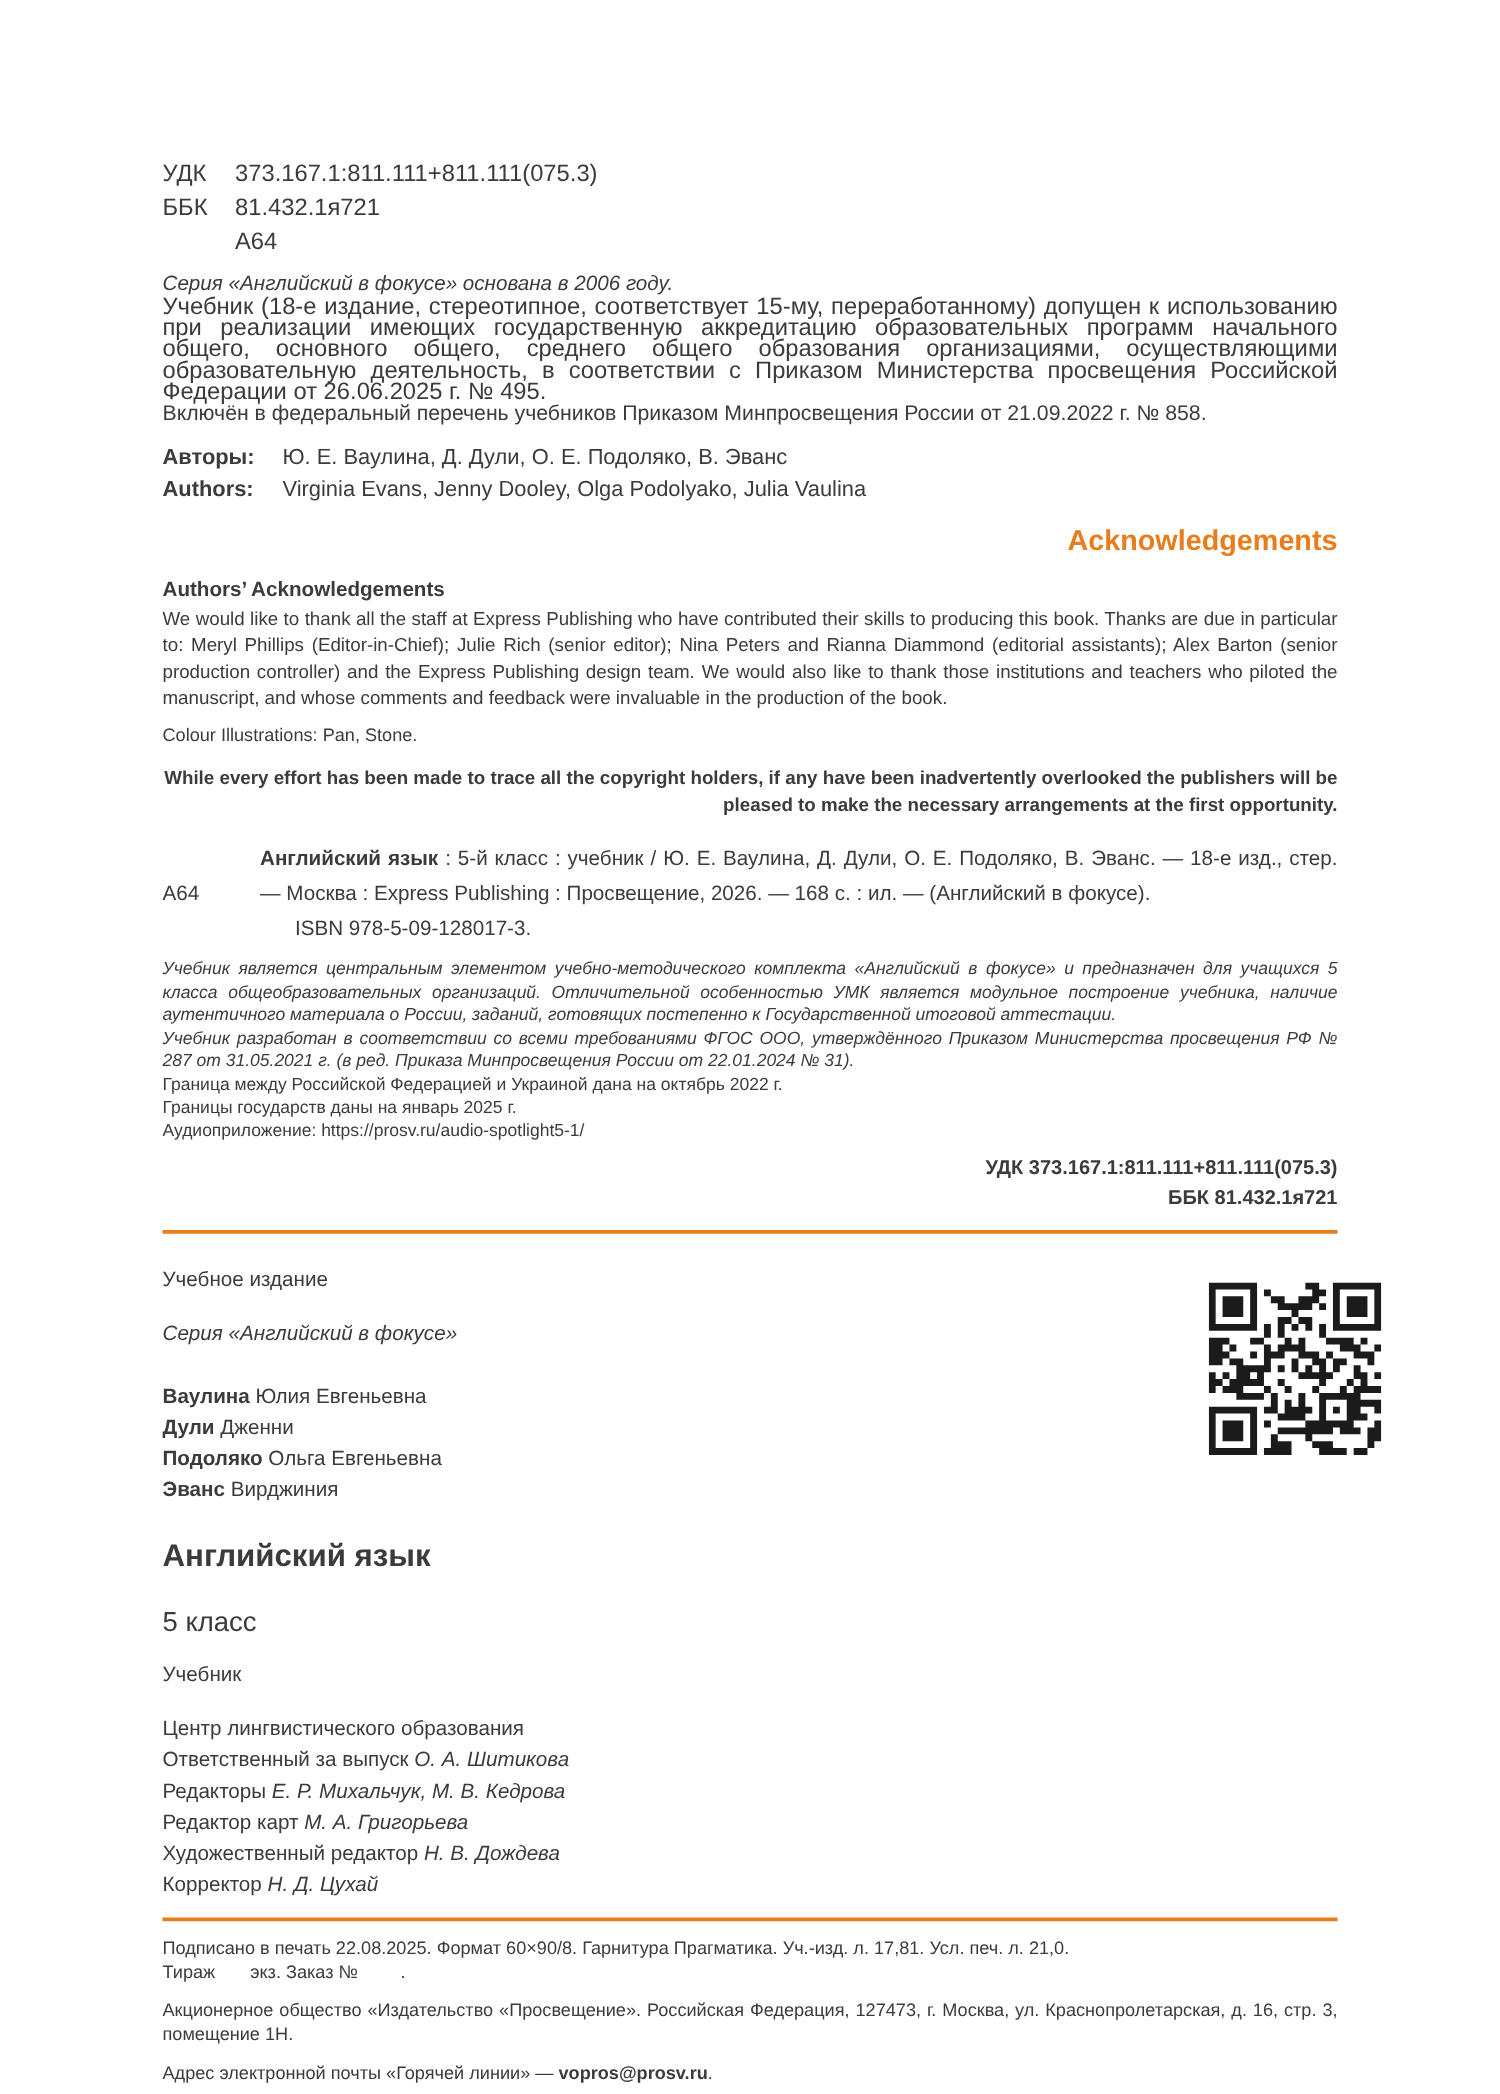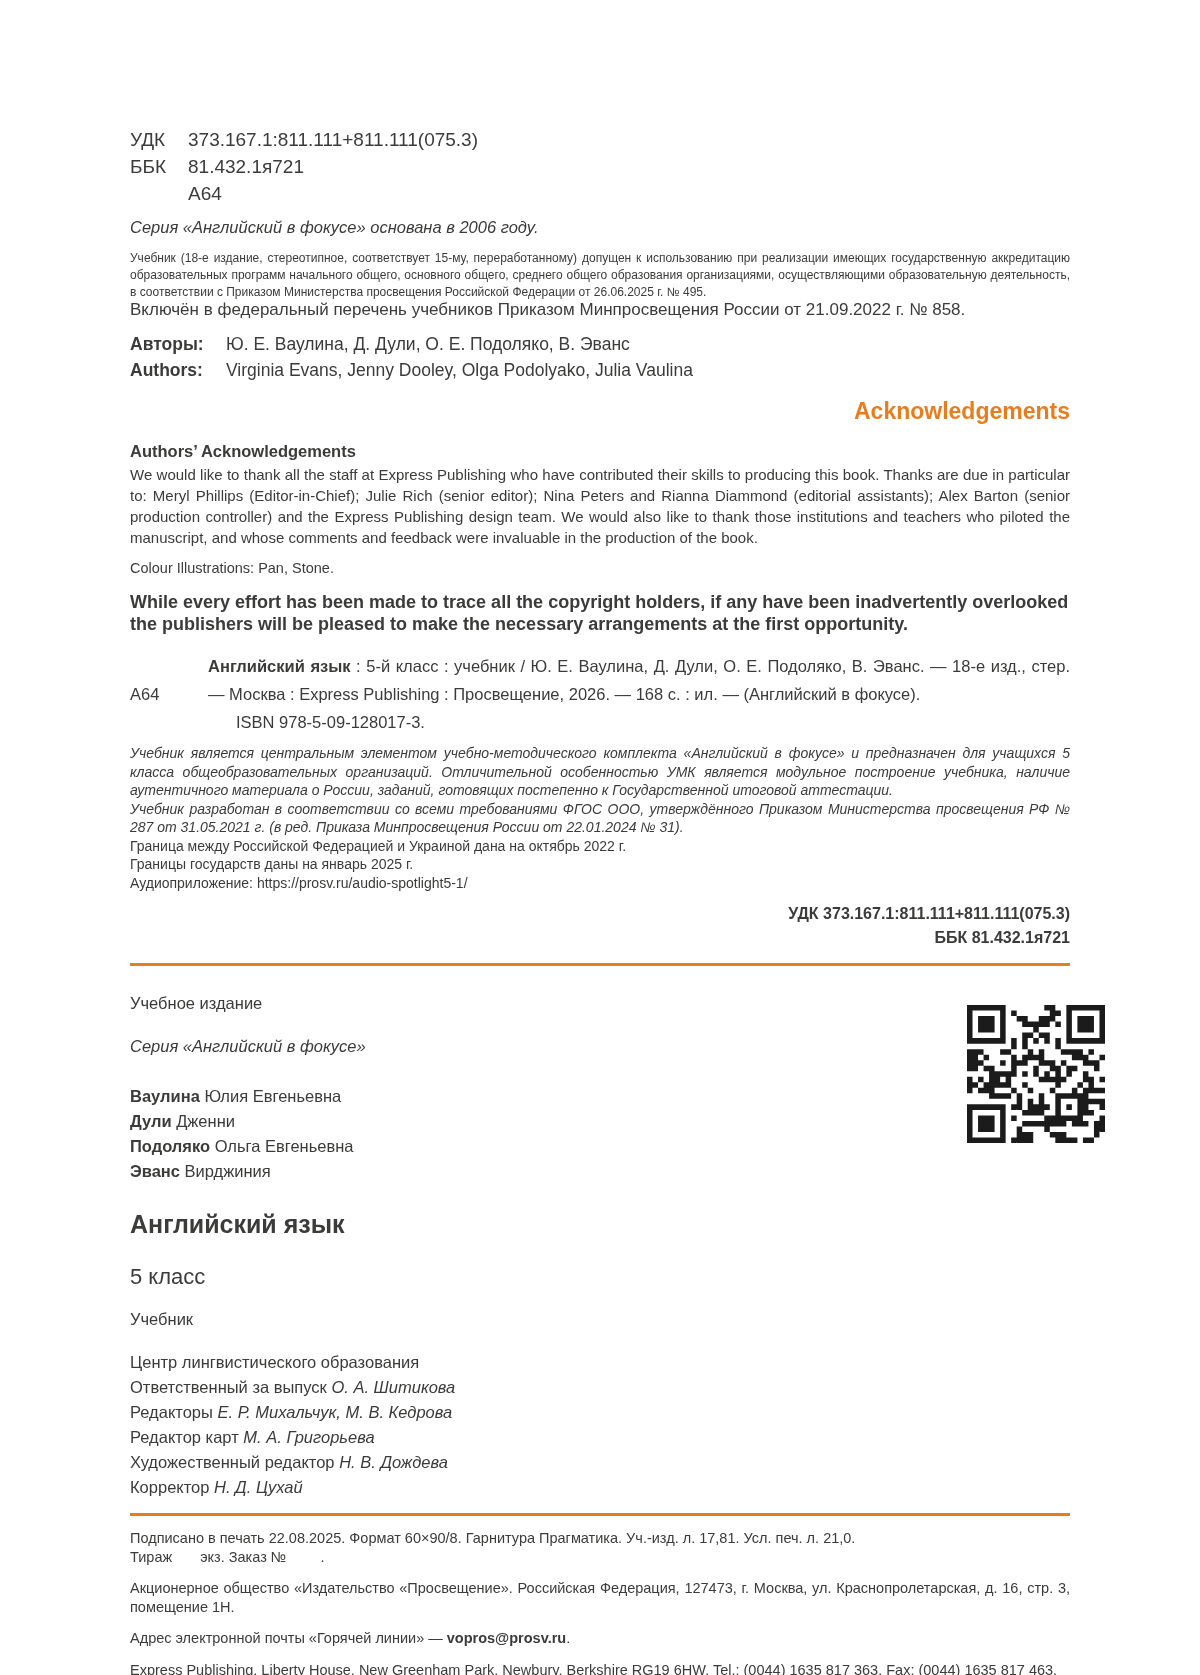--- a/index.html
+++ b/index.html
@@ -7,32 +7,32 @@
   body { font-family:"Liberation Sans", sans-serif; color:#3b3b3a; overflow:hidden; }
   .page { width:1200px; height:1675px; padding:126px 130px 0 130px; }
 
   
   .udk-top { font-size:19px; line-height:27px; }
   .udk-row { display:flex; }
   .udk-label { width:58px; flex:0 0 58px; }
 
   .series-note { font-style:italic; font-size:16.5px; margin-top:11px; }
 
-  .approval { font-size:12px; line-height:17px; text-align:justify; margin-top:13px; }
+  .approval { font-size:19px; line-height:17px; text-align:justify; }
   .approval-last { font-size:17px; line-height:17px; }
 
   .authors-block { margin-top:13px; }
   .authors-row { display:flex; font-size:17.5px; line-height:26px;gap:16px; }
   .authors-label { font-weight:bold; width:80px; flex:0 0 80px; }
 
   .ack-title { color:#e87d1e; font-size:23px; font-weight:bold; margin-top:15px;text-align:right; }
   .ack-sub { font-size:16.5px; font-weight:bold; margin-top:17px; }
   .ack-body { font-size:15px; line-height:21px; text-align:justify; margin-top:3px; }
   .colour-ill { font-size:14.5px; margin-top:12px; }
-  .notice { font-weight:bold; font-size:18px; line-height:22px; margin-top:15px; }
+  .notice { font-weight:bold; font-size:15px; line-height:22px; margin-top:15px;text-align:right; }
 
   .catalog { position:relative; margin-top:17px; font-size:16.5px; line-height:28px; }
   .catalog-code { position:absolute; left:0; top:28px; }
   .catalog-body { padding-left:78px; text-align:justify; }
   .catalog-isbn { padding-left:106px; }
 
   .annotation { font-size:14px; line-height:18.5px; margin-top:8px; }
   .annotation .it { font-style:italic; text-align:justify; }
 
   .udk-bottom { text-align:right; font-weight:bold; font-size:16px; line-height:24px; margin-top:10px; }

